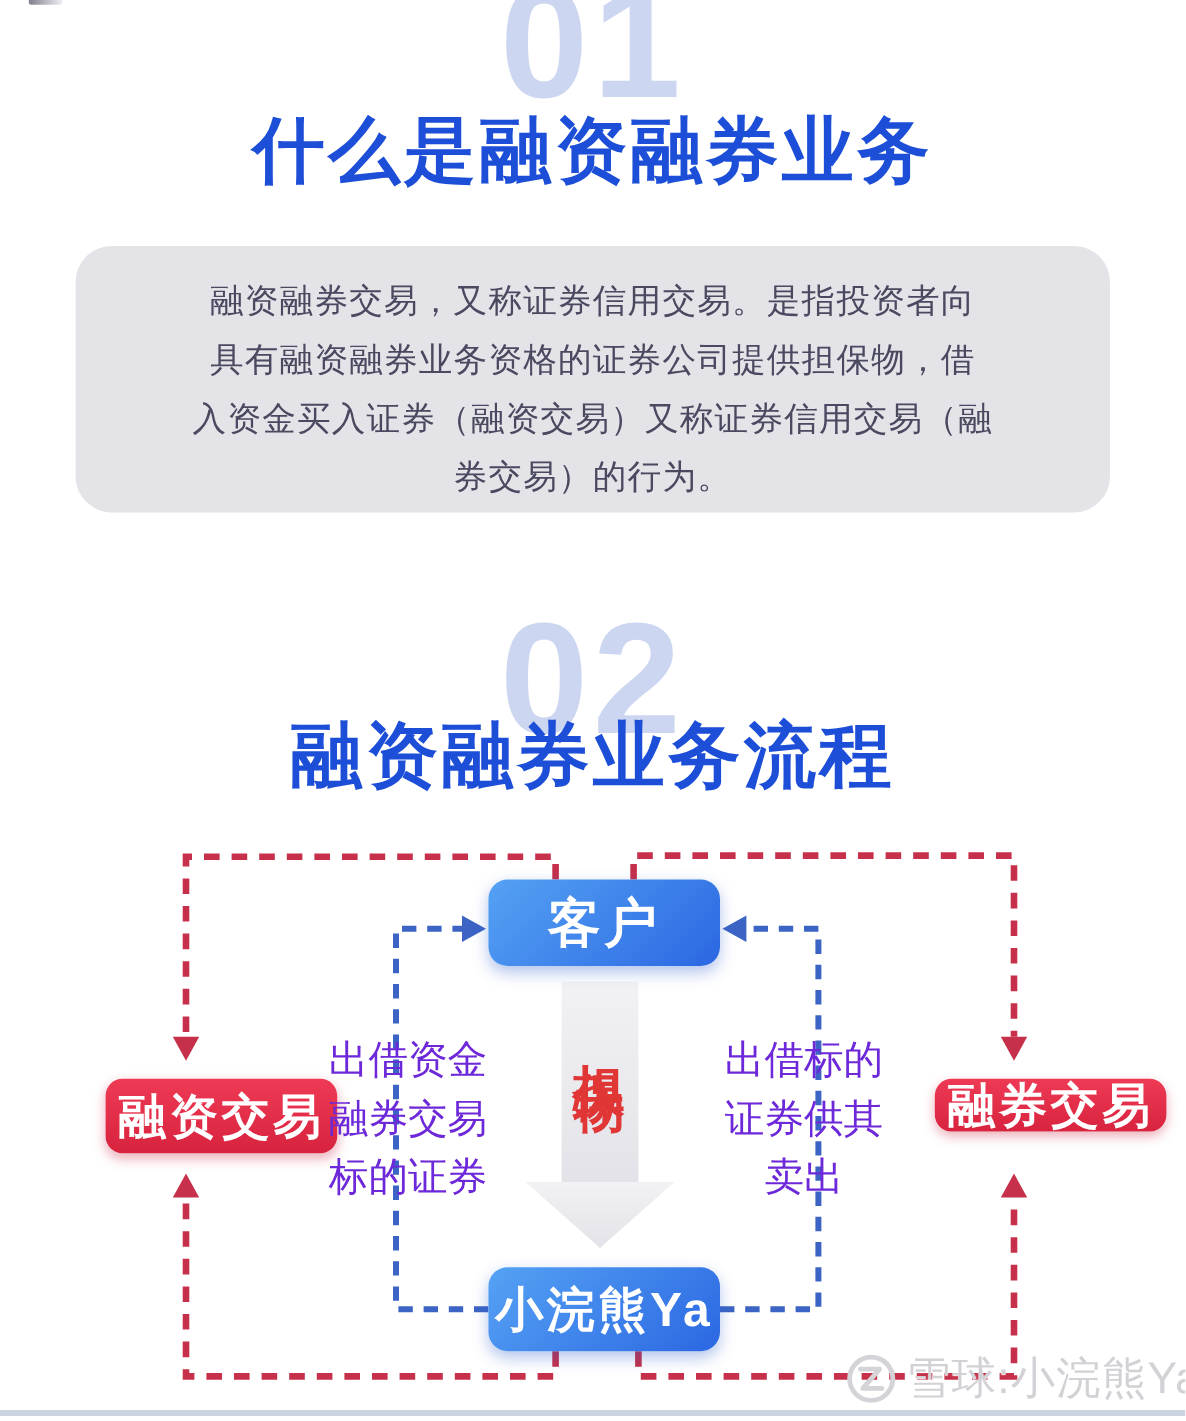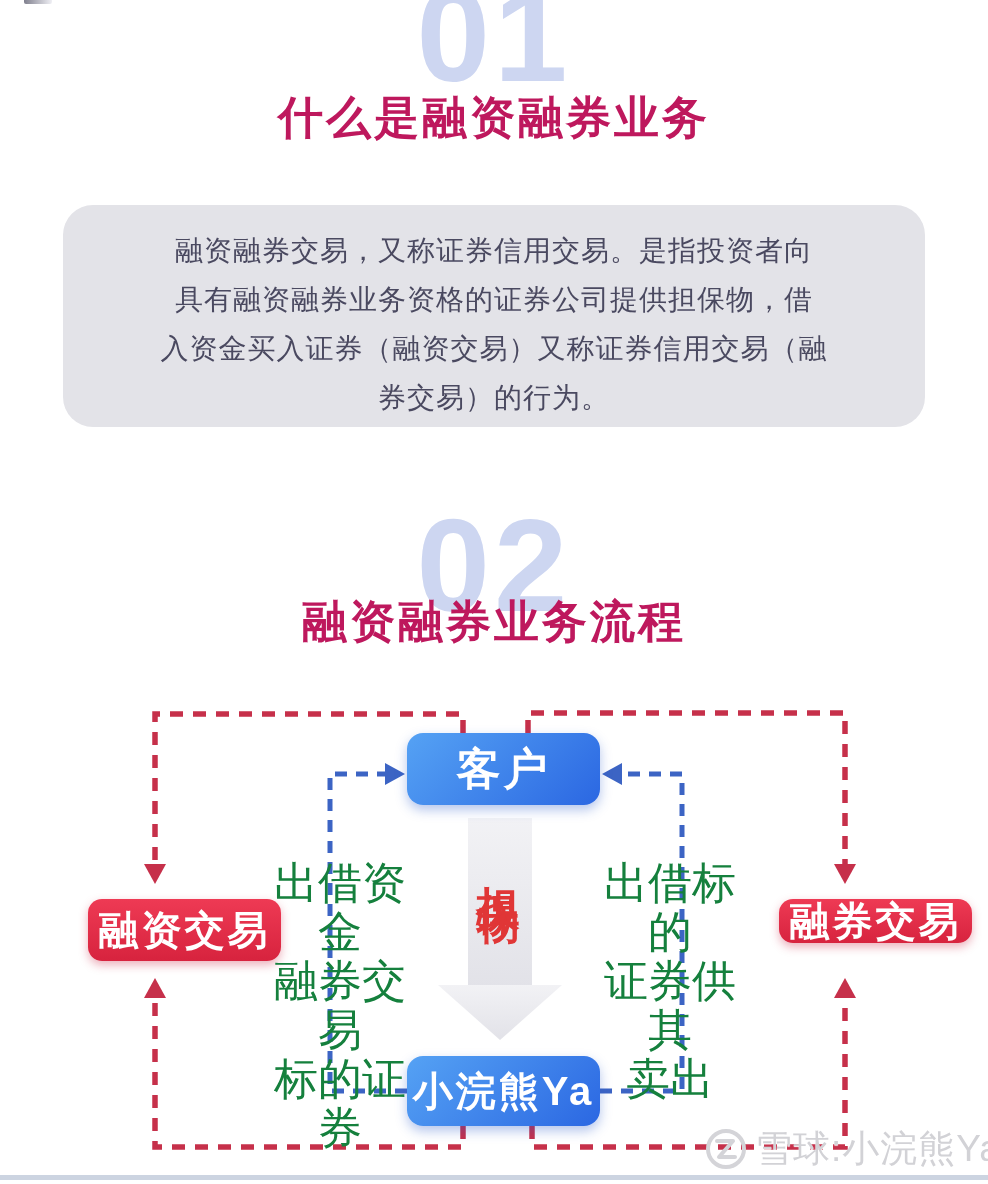--- a/index.html
+++ b/index.html
@@ -12,21 +12,21 @@
     background:linear-gradient(90deg,#4a4a5e,#e9e9f0);opacity:.7;border-radius:0 0 2px 2px;
   }
   .section-number{
     position:absolute;width:100%;text-align:center;
     color:#cdd6f1;font-weight:700;font-size:132px;line-height:1;letter-spacing:4px;
   }
   .num1{top:-30px;}
   .num2{top:500px;}
   .section-title{
     position:absolute;width:100%;text-align:center;
-    color:#be185d;font-weight:900;font-size:45px;line-height:1.1;letter-spacing:3px;
+    color:#1d4ed8;font-weight:900;font-size:60px;line-height:1.1;letter-spacing:3px;
   }
   .title1{top:93px;}
   .title2{top:597px;}
   .desc-box{
     position:absolute;left:63px;top:205px;width:862px;height:222px;
     background:#e3e3e8;border-radius:30px;
   }
   .desc-text{
     padding-top:21px;text-align:center;
     font-size:28px;line-height:49px;color:#4a4960;font-weight:500;letter-spacing:1px;
@@ -48,21 +48,21 @@
   .node-broker{left:407px;top:1056px;width:193px;height:70px;font-size:40px;}
   .node-financing{left:64px;top:899px;width:193px;height:62px;font-size:40px;}
   .node-lending{left:755px;top:899px;width:193px;height:44px;font-size:40px;}
   .collateral{
     position:absolute;left:477px;top:852px;
     writing-mode:vertical-rl;text-orientation:upright;
     color:#e03636;font-size:43px;font-weight:800;letter-spacing:8px;line-height:1;
   }
   .side-note{
     position:absolute;width:140px;text-align:center;
-    color:#15803d;font-size:44px;line-height:49px;font-weight:500;
+    color:#6d28d9;font-size:33px;line-height:49px;font-weight:500;
   }
   .note-left{left:270px;top:858px;}
   .note-right{left:600px;top:858px;}
   .watermark{
     position:absolute;left:704px;top:1124px;display:flex;align-items:center;gap:7px;
   }
   .wm-text{
     color:#d2d2d6;font-size:37px;font-weight:400;letter-spacing:1px;
     text-shadow:0 1px 1px #ffffff;white-space:nowrap;
   }

